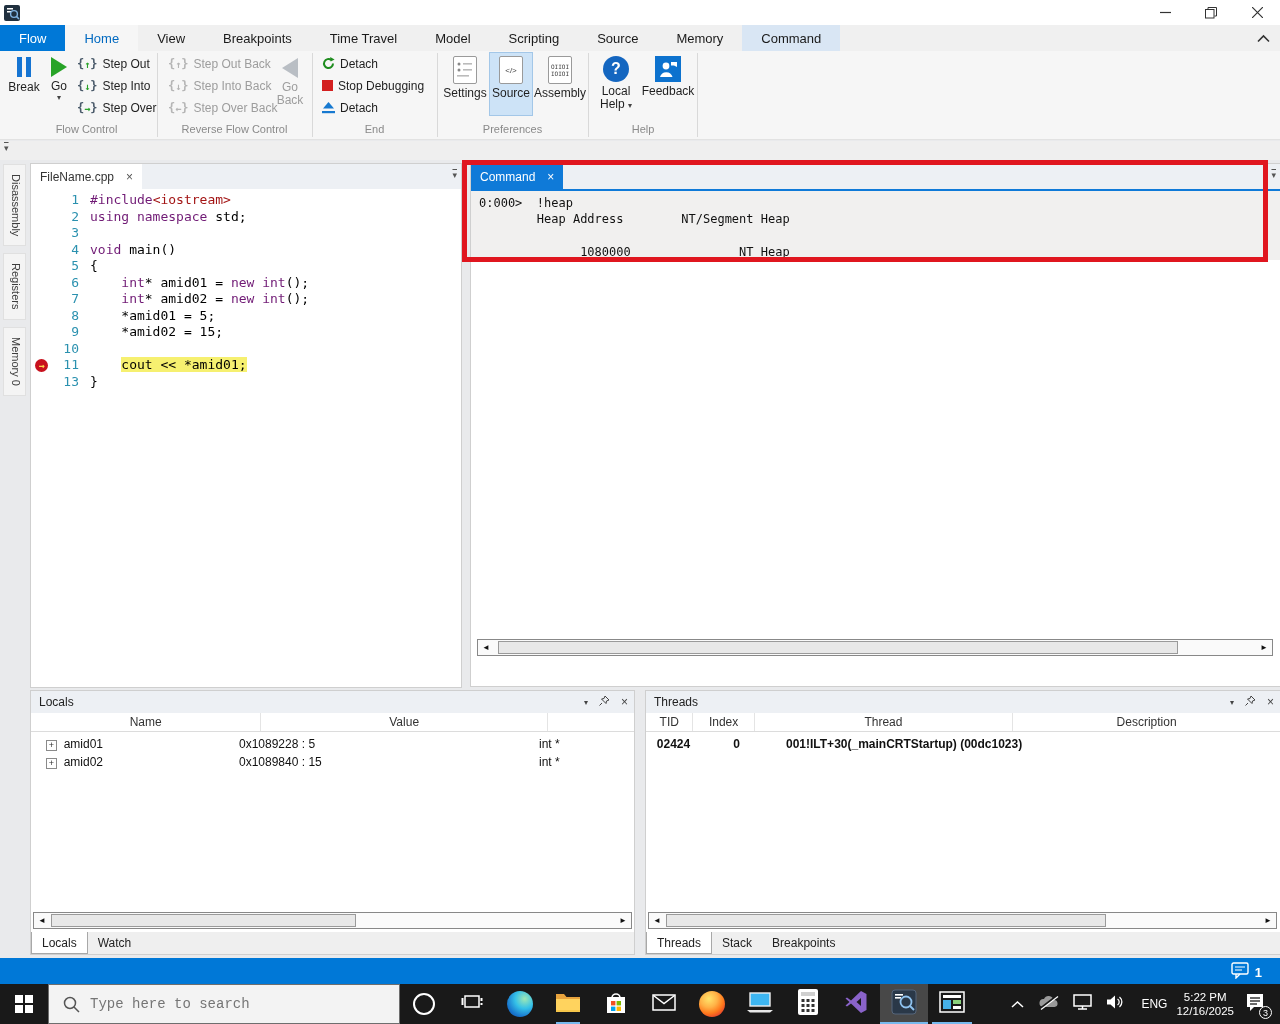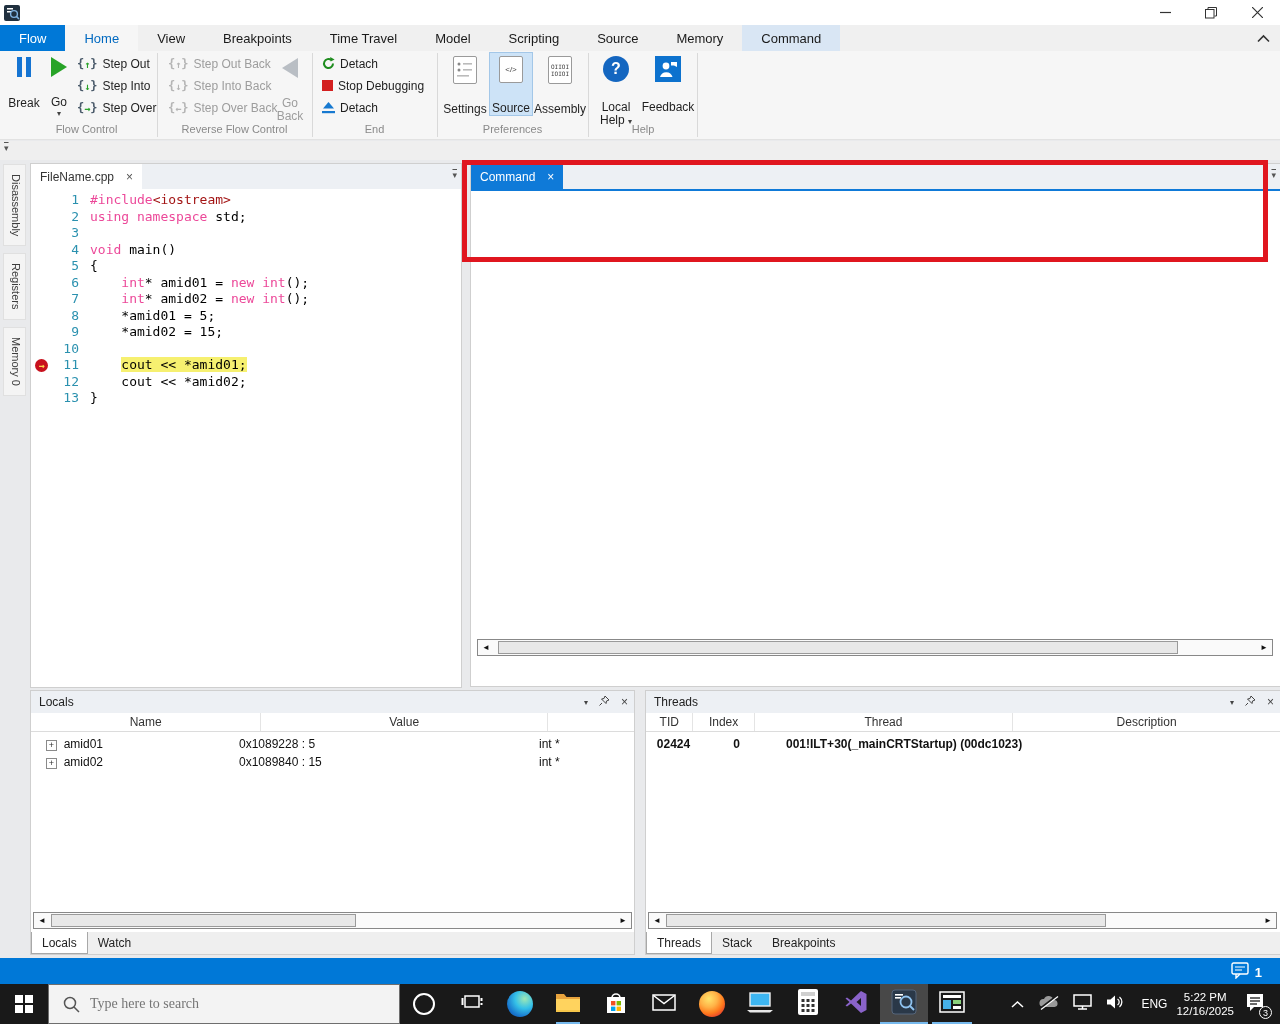--- a/index.html
+++ b/index.html
@@ -18,21 +18,21 @@
   
   .ribbon{position:absolute;left:0;top:51px;width:1280px;height:89px;background:#f6f6f6;border-bottom:1px solid #e2e2e2;font-size:12px;color:#1f1f1f}
   .rb-sep{position:absolute;top:2px;height:84px;width:1px;background:#d9d9d9}
   .grp-label{position:absolute;top:72px;font-size:11px;color:#8a8a8a;text-align:center}
   .sm-btn{position:absolute;height:21px;display:flex;align-items:center;gap:5px;white-space:nowrap}
   .sm-btn.disabled{color:#9d9d9d}
   .step-ic{font-family:"DejaVu Sans Mono",monospace;font-weight:bold;color:#4a5a6a;font-size:12px}
   .step-ic i{font-style:normal;color:#2ca32c;font-size:10px}
   .sm-btn.disabled .step-ic, .sm-btn.disabled .step-ic i{color:#b5b5b5}
   .big-btn{position:absolute;display:flex;flex-direction:column;align-items:center;padding-top:3px}
-  .big-btn .lbl{margin-top:19px;line-height:13px;text-align:center}
+  .big-btn .lbl{margin-top:3px;line-height:13px;text-align:center}
   .big-btn.selected{background:#cde3f7;outline:1px solid #a3c7e8}
   .pause-icon{display:flex;gap:4px;height:22px;align-items:center}
   .pause-icon b{width:5px;height:20px;background:#1574d2}
   .play-icon{width:0;height:0;border-left:16px solid #27a327;border-top:10px solid transparent;border-bottom:10px solid transparent}
   .goback-icon{width:0;height:0;border-right:16px solid #b9bec4;border-top:10px solid transparent;border-bottom:10px solid transparent}
   .doc-icon{width:24px;height:28px;border:1px solid #9a9a9a;background:#fff;border-radius:2px;display:flex;align-items:center;justify-content:center;font-size:8px;color:#444}
   .caret{font-size:8px;color:#444}
   
   .dockstrip{position:absolute;left:0;top:141px;width:1280px;height:19px;background:#efefef}
   .flt{font-size:9px;color:#555;text-decoration:overline}
@@ -44,21 +44,21 @@
   .tabrow{height:25px;background:#edf0f4;display:flex;align-items:flex-end;font-size:12px;color:#333;position:relative}
   .dtab{height:25px;padding:0 9px;display:flex;align-items:center;gap:12px;background:#fff}
   .dtab .x{color:#555;font-size:12px}
   .dtab.blue{background:#0f7ad8;color:#fff}
   .dtab.blue .x{color:#fff}
   .tr-flt{position:absolute;right:4px;top:6px}
   
   .cl{display:flex;height:16.5px;line-height:16.5px;font-family:"DejaVu Sans Mono",monospace;font-size:13px;white-space:pre}
   .mk{width:22px;flex:none}
   .lnum{width:26px;flex:none;text-align:right;margin-right:11px;color:#2b91af}
-  .kw{color:#ec4899}.str{color:#a31515}.pl{color:#000}
+  .kw{color:#701a75}.str{color:#a31515}.pl{color:#000}
   .hl{background:#f6f070;color:#000}
   .ip{display:inline-block;width:13px;height:13px;background:#c8111d;border-radius:50%;color:#ffd34d;font-size:10px;line-height:13px;text-align:center;margin-left:4px;font-weight:bold}
   
   .cmd-out{position:absolute;left:0;top:27px;width:100%;height:69px;background:#f1f0ef;font-family:"DejaVu Sans Mono",monospace;font-size:12px;line-height:16.3px;color:#111;padding:4px 0 0 8px;white-space:pre}
   .blueline{position:absolute;left:0;top:25px;width:100%;height:2px;background:#0f7ad8}
   
   .hscroll{position:absolute;height:17px;border:1px solid #888;background:#fafafa;display:flex;align-items:center}
   .sb-arrow{width:16px;height:15px;display:flex;align-items:center;justify-content:center;font-size:8px;color:#111;flex:none}
   .sb-thumb{position:absolute;top:1px;height:13px;background:#e8e8e8;border:1px solid #9a9a9a}
   
@@ -78,21 +78,21 @@
   
   .redbox{position:absolute;left:462px;top:0;width:806px;height:102px;border:5px solid #e0161f;z-index:40}
   
   .statusbar{position:absolute;left:0;top:958px;width:1280px;height:26px;background:#0078d7;color:#fff}
   
   .taskbar{position:absolute;left:0;top:984px;width:1280px;height:40px;background:#191919;display:flex;align-items:center}
   .tb-btn{width:48px;height:40px;display:flex;align-items:center;justify-content:center;position:relative;flex:none}
   .tb-btn.active{background:#484848}
   .runline{position:absolute;bottom:0;left:50%;transform:translateX(-50%);height:2px;background:#76b9ed}
   .search{width:352px;height:40px;background:#f3f3f3;border:1px solid #6e6e6e;display:flex;align-items:center;flex:none}
-  .search input{border:none;background:transparent;outline:none;font-size:14px;color:#444;width:260px;font-family:Liberation Serif, serif}
+  .search input{border:none;background:transparent;outline:none;font-size:14px;color:#444;width:260px;font-family:Liberation Mono, monospace}
   .tray{position:absolute;right:0;top:0;height:40px;display:flex;align-items:center;color:#fff}
   .tray .lang{font-size:12px;margin:0 9px}
   .clock{font-size:11.5px;line-height:14px;text-align:center;margin-right:10px}
   .circle-icon{width:22px;height:22px;border:2px solid #fff;border-radius:50%}
   .win-logo{display:grid;grid-template-columns:8px 8px;grid-template-rows:8px 8px;gap:1.5px}
   .win-logo b{background:#fff}
   .edge-icon{width:26px;height:26px;border-radius:50%;background:radial-gradient(circle at 68% 30%,#9fe8b5 0%,#35c1e8 38%,#1874cd 72%,#10509b 100%)}
   .fox-icon{width:26px;height:26px;border-radius:50%;background:radial-gradient(circle at 38% 30%,#ffe46b 0%,#ffb247 35%,#ff7a1c 60%,#e8442c 80%,#b5121b 100%)}
 </style>
 </head>
@@ -286,35 +286,38 @@
             <div class="cl"><span class="mk"></span><span class="lnum">2</span><span><span class="kw">using namespace</span><span class="pl"> std;</span></span></div>
             <div class="cl"><span class="mk"></span><span class="lnum">3</span><span></span></div>
             <div class="cl"><span class="mk"></span><span class="lnum">4</span><span><span class="kw">void</span><span class="pl"> main()</span></span></div>
             <div class="cl"><span class="mk"></span><span class="lnum">5</span><span><span class="pl">{</span></span></div>
             <div class="cl"><span class="mk"></span><span class="lnum">6</span><span><span class="pl">    </span><span class="kw">int</span><span class="pl">* amid01 = </span><span class="kw">new</span><span class="pl"> </span><span class="kw">int</span><span class="pl">();</span></span></div>
             <div class="cl"><span class="mk"></span><span class="lnum">7</span><span><span class="pl">    </span><span class="kw">int</span><span class="pl">* amid02 = </span><span class="kw">new</span><span class="pl"> </span><span class="kw">int</span><span class="pl">();</span></span></div>
             <div class="cl"><span class="mk"></span><span class="lnum">8</span><span><span class="pl">    *amid01 = 5;</span></span></div>
             <div class="cl"><span class="mk"></span><span class="lnum">9</span><span><span class="pl">    *amid02 = 15;</span></span></div>
             <div class="cl"><span class="mk"></span><span class="lnum">10</span><span></span></div>
             <div class="cl"><span class="mk"><span class="ip">→</span></span><span class="lnum">11</span><span><span class="pl">    </span><span class="hl">cout &lt;&lt; *amid01;</span></span></div>
-            <div class="cl"><span class="mk"></span><span class="lnum">12</span><span><span class="pl">    cout &lt;&lt; *amid02;</span></span></div>
             <div class="cl"><span class="mk"></span><span class="lnum">13</span><span><span class="pl">}</span></span></div>
           </div>
       </div>
     </div>
 
     <div class="pane" style="left:470px;top:3px;width:810px;height:524px;border-right:none">
       <div class="tabrow">
         <span class="dtab blue">
           <span>Command</span>
           <span class="x">×</span>
         </span>
         <span class="flt tr-flt">▾</span>
       </div>
       <div class="blueline"></div>
+      <pre class="cmd-out">0:000&gt;  !heap
+        Heap Address        NT/Segment Heap
+
+              1080000               NT Heap</pre>
 
       <div class="hscroll" style="left:6px;bottom:30px;width:796px">
         <span class="sb-arrow">◄</span>
         <span class="sb-thumb" style="left:20px;width:680px"></span>
         <span class="sb-arrow" style="position:absolute;right:0">►</span>
       </div>
 
     </div>
 
     <div class="redbox"></div>

